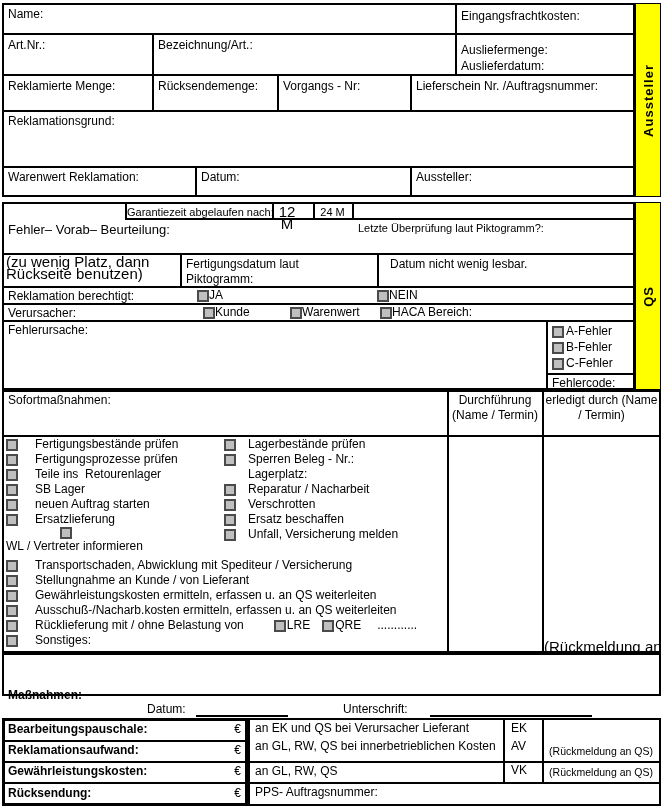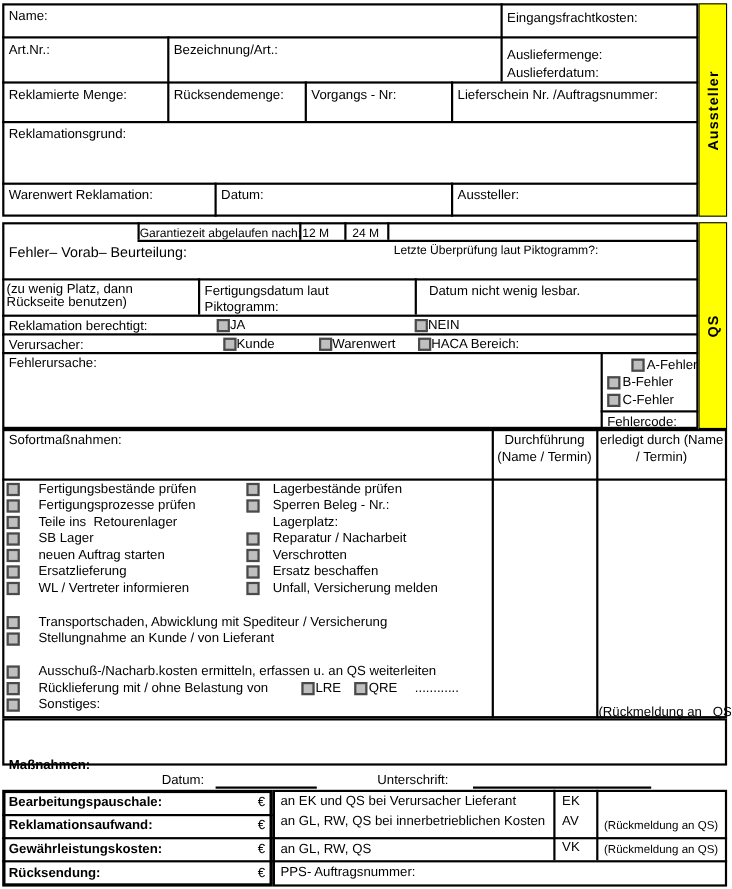--- a/index.html
+++ b/index.html
@@ -6,21 +6,21 @@
   #page{
     position:relative;width:665px;height:808px;background:#ffffff;
     font-family:"Liberation Sans","DejaVu Sans",sans-serif;color:#000;overflow:hidden;
   }
   .box{position:absolute;border:2px solid #000;box-sizing:border-box;background:transparent;}
   .boldbox{position:absolute;border:3px solid #000;box-sizing:border-box;}
   .hl{position:absolute;height:2px;background:#000;}
   .vl{position:absolute;width:2px;background:#000;}
   .lbl{position:absolute;font-size:12px;line-height:15px;white-space:nowrap;}
   .lblw{position:absolute;font-size:12px;line-height:15px;}
-  .sm{position:absolute;font-size:12px;line-height:12px;}
+  .sm{position:absolute;font-size:15px;line-height:12px;}
   .b{font-weight:bold;}
   .cb{flex:none;width:12px;height:12px;border:2px solid #4a4a4a;background:#bfbfbf;box-sizing:border-box;}
   .row{position:absolute;display:flex;align-items:center;font-size:12px;line-height:15px;white-space:pre;}
   .band{position:absolute;background:#ffff00;border:1px solid #000;box-sizing:border-box;display:flex;align-items:center;justify-content:center;}
   .bandtxt{writing-mode:vertical-rl;transform:rotate(180deg);font-weight:bold;font-size:13px;letter-spacing:1px;}
   .center{text-align:center;}
   .uline{position:absolute;border-bottom:2px solid #000;}
   .pre{white-space:pre;}
 </style>
 </head>
@@ -61,21 +61,21 @@
   </div>
 
   <div class="box" style="left:2px;top:202px;width:633px;height:188px;"></div>
 
   <div class="vl" style="left:125px;top:202px;height:16px;"></div>
   <div class="vl" style="left:272px;top:202px;height:16px;"></div>
   <div class="vl" style="left:313px;top:202px;height:16px;"></div>
   <div class="vl" style="left:352px;top:202px;height:16px;"></div>
   <div class="hl" style="left:125px;top:218px;width:510px;"></div>
   <div class="sm center" style="left:127px;top:206px;width:145px;font-size:11px;white-space:nowrap;">Garantiezeit abgelaufen nach:</div>
-  <div class="sm center" style="left:272px;top:206px;width:30px;font-size:11px;">12 M</div>
+  <div class="sm center" style="left:272px;top:206px;width:30px;font-size:15px;">12 M</div>
   <div class="sm center" style="left:313px;top:206px;width:39px;font-size:11px;">24 M</div>
   <div class="sm" style="left:358px;top:206px;font-size:11px;white-space:nowrap;margin-top:16px;">Letzte Überprüfung laut Piktogramm?:</div>
 
   <div class="lbl" style="left:8px;top:222px;font-size:13px;">Fehler– Vorab– Beurteilung:</div>
 
   <div class="hl" style="left:2px;top:253px;width:633px;"></div>
   <div class="vl" style="left:180px;top:253px;height:33px;"></div>
   <div class="vl" style="left:377px;top:253px;height:33px;"></div>
   <div class="sm" style="left:6px;top:256px;width:168px;">(zu wenig Platz, dann Rückseite benutzen)</div>
   <div class="lblw" style="left:186px;top:257px;width:150px;">Fertigungsdatum laut Piktogramm:</div>
@@ -100,21 +100,21 @@
   </div>
   <div class="row" style="left:380px;top:305px;">
     <span class="cb"></span><span>HACA Bereich:</span>
   </div>
 
   <div class="hl" style="left:2px;top:320px;width:633px;"></div>
   <div class="lbl" style="left:8px;top:323px;">Fehlerursache:</div>
 
   <div class="vl" style="left:546px;top:320px;height:70px;"></div>
   <div class="hl" style="left:546px;top:373px;width:89px;"></div>
-  <div class="row" style="left:552px;top:324px;margin-left:22px;">
+  <div class="row" style="left:552px;top:324px;">
     <span class="cb" style="margin-right:2px;"></span><span>A-Fehler</span>
   </div>
   <div class="row" style="left:552px;top:340px;">
     <span class="cb" style="margin-right:2px;"></span><span>B-Fehler</span>
   </div>
   <div class="row" style="left:552px;top:356px;">
     <span class="cb" style="margin-right:2px;"></span><span>C-Fehler</span>
   </div>
   <div class="lbl" style="left:552px;top:376px;">Fehlercode:</div>
 
@@ -130,32 +130,33 @@
   <div class="lbl" style="left:8px;top:393px;">Sofortmaßnahmen:</div>
   <div class="lblw center" style="left:450px;top:393px;width:90px;">Durchführung (Name / Termin)</div>
   <div class="lblw center" style="left:545px;top:393px;width:113px;">erledigt durch (Name / Termin)</div>
 
   <div class="row" style="left:6px;top:452px;"><span class="cb" style="margin-right:17px;"></span><span class="pre">Fertigungsprozesse prüfen</span></div>
   <div class="row" style="left:6px;top:437px;"><span class="cb" style="margin-right:17px;"></span><span class="pre">Fertigungsbestände prüfen</span></div>
   <div class="row" style="left:6px;top:467px;"><span class="cb" style="margin-right:17px;"></span><span class="pre">Teile ins  Retourenlager</span></div>
   <div class="row" style="left:6px;top:482px;"><span class="cb" style="margin-right:17px;"></span><span class="pre">SB Lager</span></div>
   <div class="row" style="left:6px;top:497px;"><span class="cb" style="margin-right:17px;"></span><span class="pre">neuen Auftrag starten</span></div>
   <div class="row" style="left:6px;top:512px;"><span class="cb" style="margin-right:17px;"></span><span class="pre">Ersatzlieferung</span></div>
-  <div class="row" style="left:6px;top:527px;"><span class="cb" style="margin-right:17px;"></span><span class="pre">WL / Vertreter informieren</span></div>
+  <div class="row" style="left:6px;top:527px;flex-direction:column;"><span class="cb" style="margin-right:17px;"></span><span class="pre">WL / Vertreter informieren</span></div>
 
   <div class="row" style="left:224px;top:437px;"><span class="cb" style="margin-right:12px;"></span><span class="pre">Lagerbestände prüfen</span></div>
   <div class="row" style="left:224px;top:452px;"><span class="cb" style="margin-right:12px;"></span><span class="pre">Sperren Beleg - Nr.:</span></div>
   <div class="row" style="left:248px;top:467px;"><span class="pre">Lagerplatz:</span></div>
   <div class="row" style="left:224px;top:482px;"><span class="cb" style="margin-right:12px;"></span><span class="pre">Reparatur / Nacharbeit</span></div>
   <div class="row" style="left:224px;top:497px;"><span class="cb" style="margin-right:12px;"></span><span class="pre">Verschrotten</span></div>
   <div class="row" style="left:224px;top:512px;"><span class="cb" style="margin-right:12px;"></span><span class="pre">Ersatz beschaffen</span></div>
   <div class="row" style="left:224px;top:527px;"><span class="cb" style="margin-right:12px;"></span><span class="pre">Unfall, Versicherung melden</span></div>
 
   <div class="row" style="left:6px;top:558px;"><span class="cb" style="margin-right:17px;"></span><span class="pre">Transportschaden, Abwicklung mit Spediteur / Versicherung</span></div>
   <div class="row" style="left:6px;top:573px;"><span class="cb" style="margin-right:17px;"></span><span class="pre">Stellungnahme an Kunde / von Lieferant</span></div>
+  <div class="row" style="left:6px;top:588px;"><span class="cb" style="margin-right:17px;"></span><span class="pre">Gewährleistungskosten ermitteln, erfassen u. an QS weiterleiten</span></div>
   <div class="row" style="left:6px;top:603px;"><span class="cb" style="margin-right:17px;"></span><span class="pre">Ausschuß-/Nacharb.kosten ermitteln, erfassen u. an QS weiterleiten</span></div>
   <div class="row" style="left:6px;top:618px;">
     <span class="cb" style="margin-right:17px;"></span>
     <span class="pre">Rücklieferung mit / ohne Belastung von</span>
     <span class="cb" style="margin-left:30px;margin-right:1px;"></span>
     <span>LRE</span>
     <span class="cb" style="margin-left:12px;margin-right:1px;"></span>
     <span>QRE</span>
     <span style="margin-left:16px;">............</span>
   </div>

